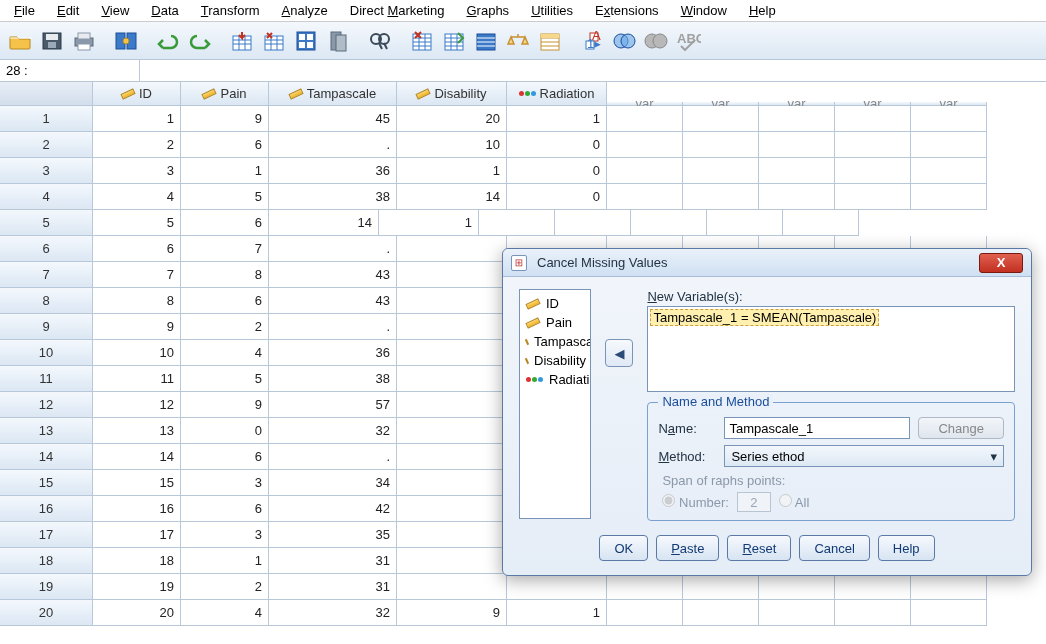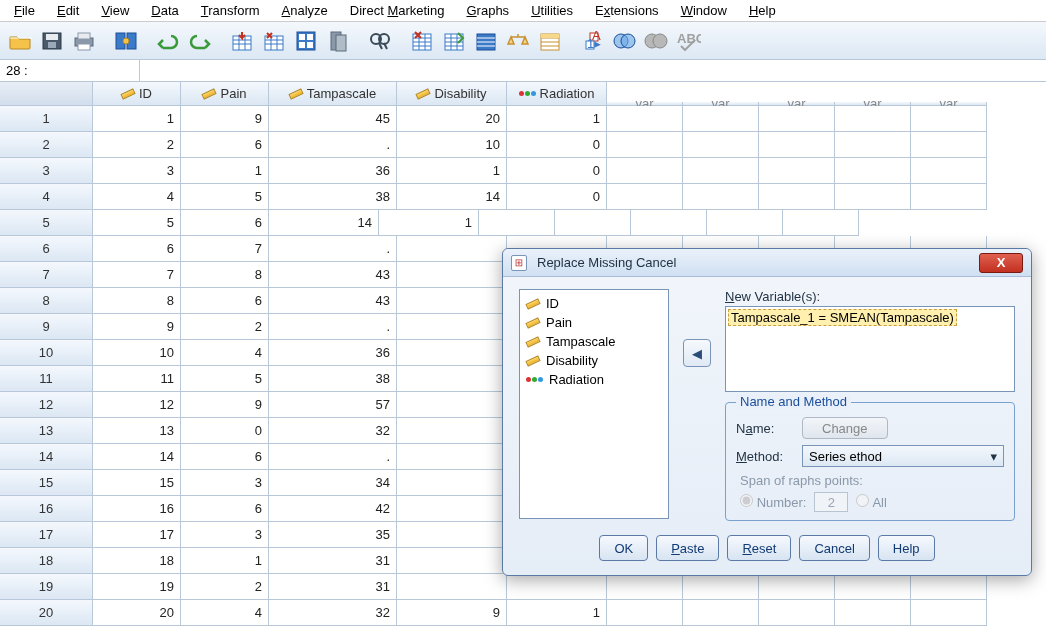--- a/index.html
+++ b/index.html
@@ -527,21 +527,21 @@
         <div class="cell" style="width: 76px;"></div>
         <div class="cell" style="width: 76px;"></div>
         <div class="cell" style="width: 76px;"></div>
       </div>
     </div>
 </div>
 
 <div class="dialog">
   <div class="dlg-title">
     <span class="dlg-icon">⊞</span>
-    <span class="t">Replace Missing Cancel</span>
+    <span class="t">Cancel Missing Values</span>
     <div class="close-btn">
         <span>X</span>
       </div>
   </div>
   <div class="dlg-body">
     <div class="dlg-row">
       <div class="varlist">
         <div class="vitem">
             <span class="ruler-icon"></span>
             <span>ID</span>
@@ -574,20 +574,21 @@
       </div>
       <div class="rightcol">
         <div class="label1"><span style="text-decoration:underline">N</span>ew Variable(s):</div>
         <div class="newvars">
           <span class="sel">Tampascale_1 = SMEAN(Tampascale)</span>
         </div>
         <div class="fieldset">
           <div class="legend">Name and Method</div>
           <div class="fld-row">
             <label>N<span>a</span>me:</label>
+            <input class="text-input" value="Tampascale_1" style="">
             <button class="btn-small">Change</button>
           </div>
           <div class="fld-row">
             <label><span>M</span>ethod:</label>
             <div class="combo">
               <span>Series ethod</span>
               <span class="arr">▾</span>
             </div>
           </div>
           <div class="span-label">Span of raphs points:</div>

